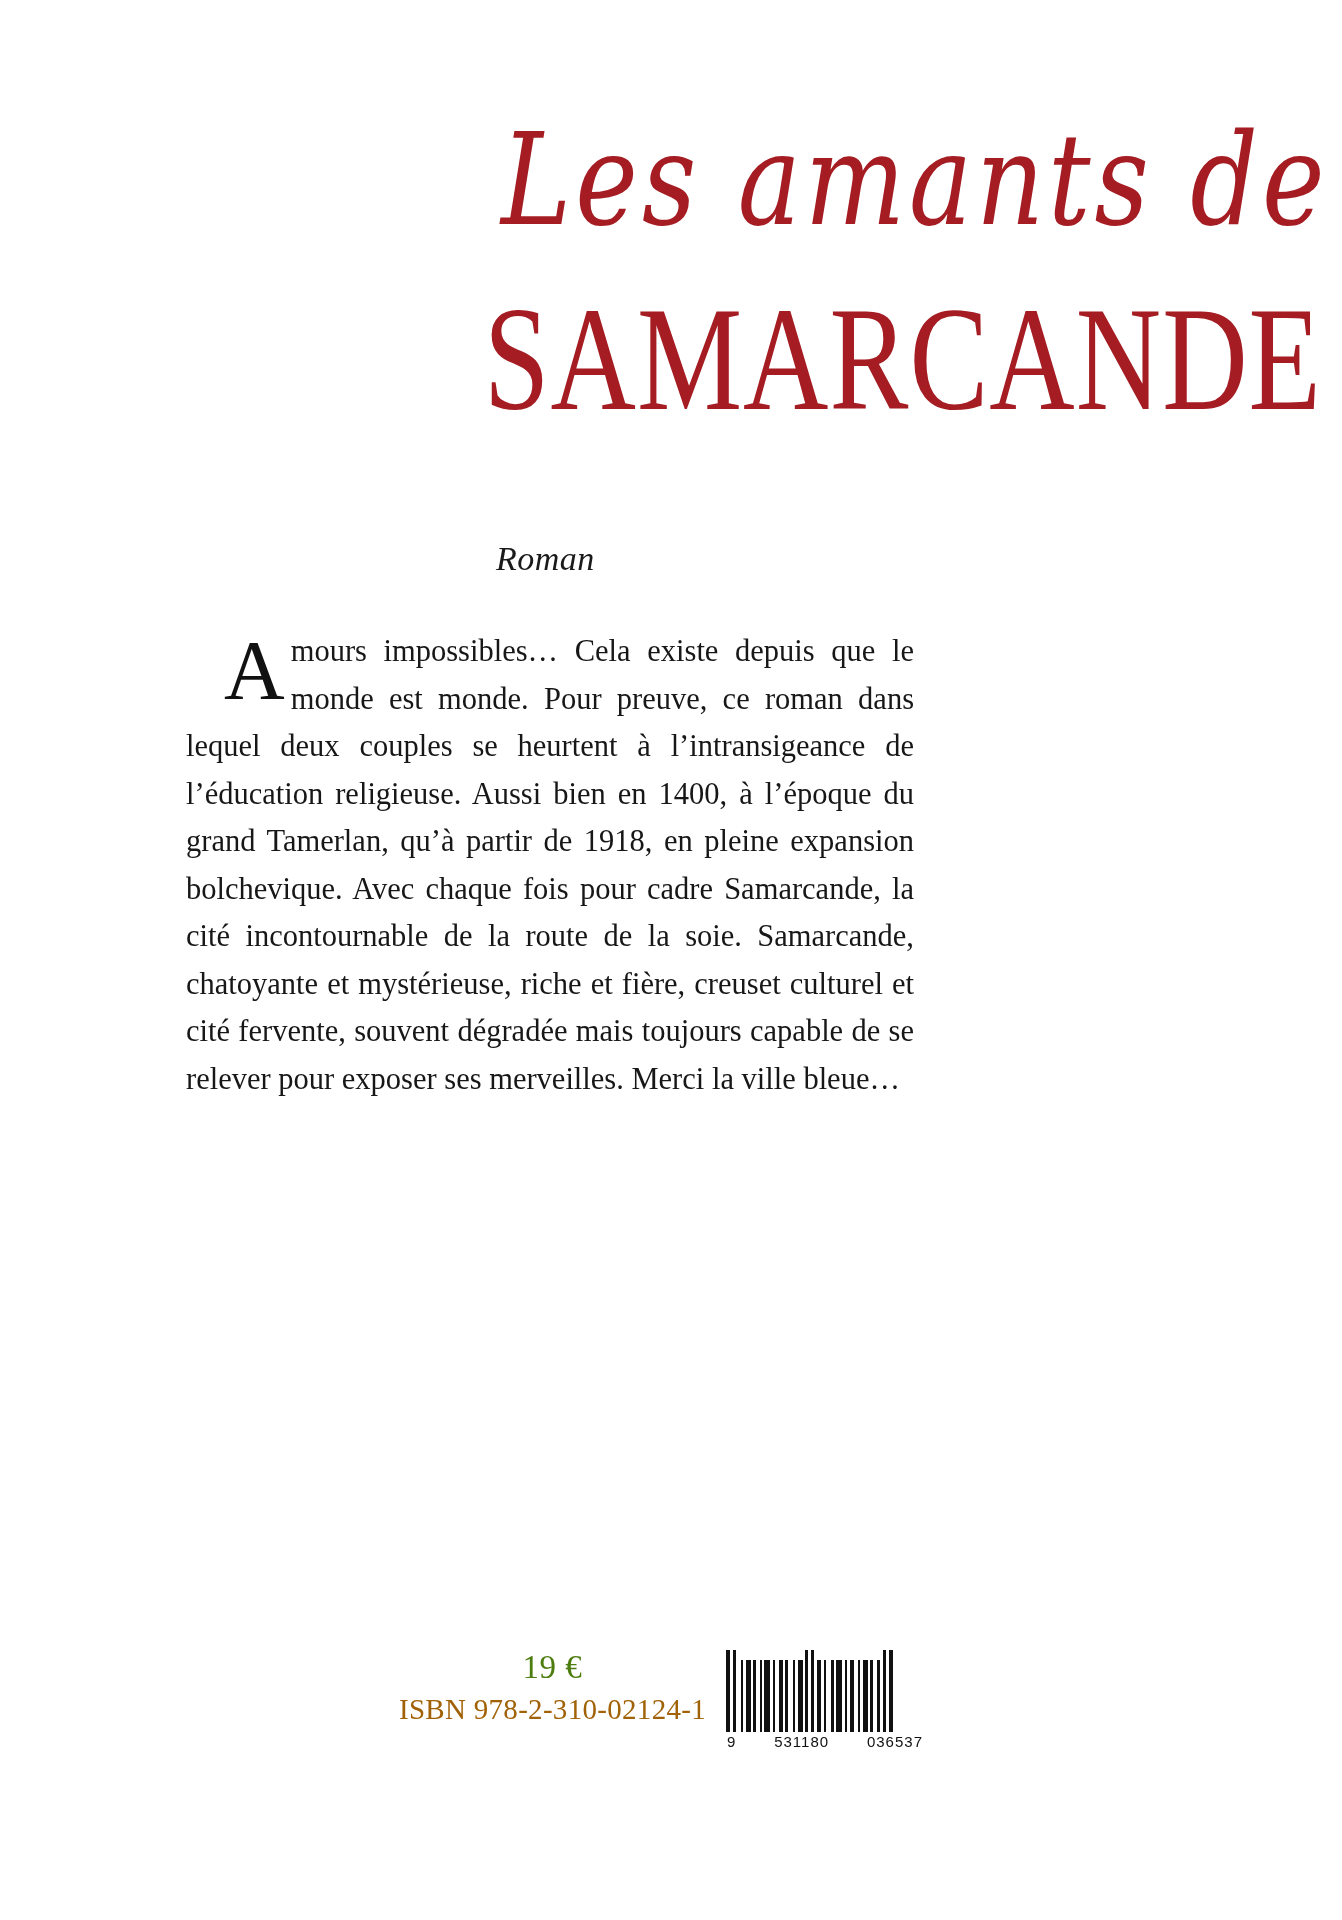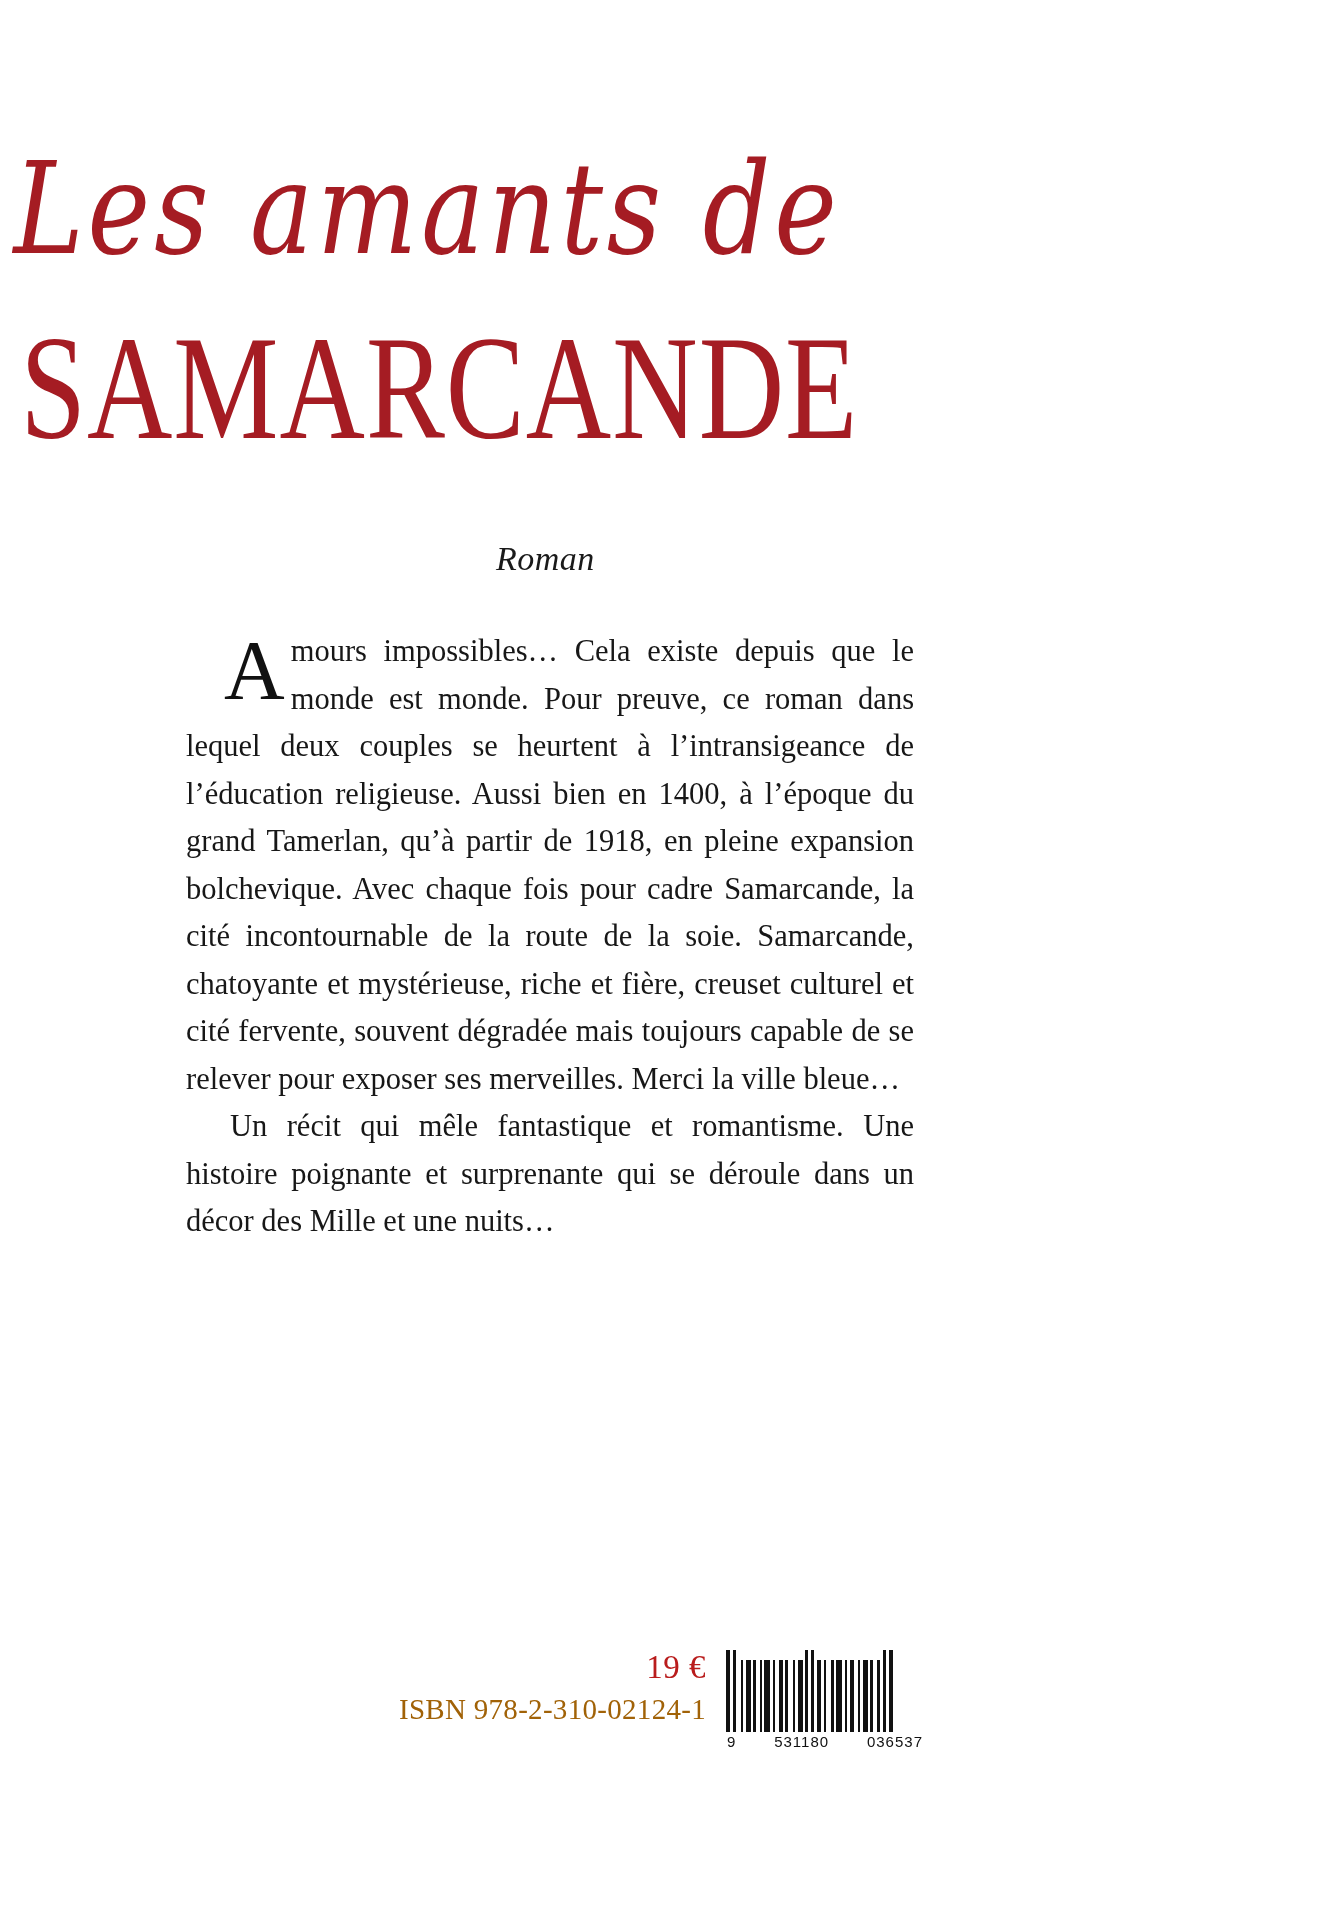--- a/index.html
+++ b/index.html
@@ -21,22 +21,21 @@
     inset: 0;
     background: #ffffff;
   }
 
   
   .title-block {
     position: absolute;
     top: 112px;
     left: 0;
     width: 1342px;
-    text-align: left;
-    margin-top: 29px;
+    text-align: right;
   }
 
   .title-script {
     font-family: "DejaVu Serif", "Liberation Serif", serif;
     font-style: italic;
     font-weight: 400;
     font-size: 108px;
     line-height: 1.08;
     color: #a51c23;
     letter-spacing: 4px;
@@ -118,22 +117,23 @@
 
   .imprint {
     position: absolute;
     right: 636px;
     top: 0;
     text-align: right;
     line-height: 1.32;
   }
   .price {
     font-size: 33px;
-    color: #b91c1c;
+    color: #4d7c0f;
     letter-spacing: 0.5px;
+    text-align: center;
   }
   .isbn {
     font-size: 29px;
     color: #a16207;
     letter-spacing: 0.3px;
   }
   .website {
     font-size: 29px;
     font-style: italic;
     color: #1a1a1a;
@@ -180,21 +180,20 @@
 
   <div class="title-block">
     <div class="title-script">Les amants de</div>
     <div class="title-main">SAMARCANDE</div>
   </div>
 
   <div class="genre">Roman</div>
 
   <div class="blurb">
     <p class="para para-first"><span class="dropcap">A</span><span>mours impossibles… Cela existe depuis que le monde est monde. Pour preuve, ce roman dans lequel deux couples se heurtent à l’intransigeance de l’éducation religieuse. Aussi bien en 1400, à l’époque du grand Tamerlan, qu’à partir de 1918, en pleine expansion bolchevique. Avec chaque fois pour cadre Samarcande, la cité incontournable de la route de la soie. Samarcande, chatoyante et mystérieuse, riche et fière, creuset culturel et cité fervente, souvent dégradée mais toujours capable de se relever pour exposer ses merveilles. Merci la ville bleue…</span></p>
-    <p class="para">Un récit qui mêle fantastique et romantisme. Une histoire poignante et surprenante qui se déroule dans un décor des Mille et une nuits…</p>
   </div>
 
   <div class="footer">
 
     <div class="imprint">
       <div class="price">19 €</div>
       <div class="isbn">ISBN 978-2-310-02124-1</div>
     </div>
 
     <div class="barcode-wrap">

